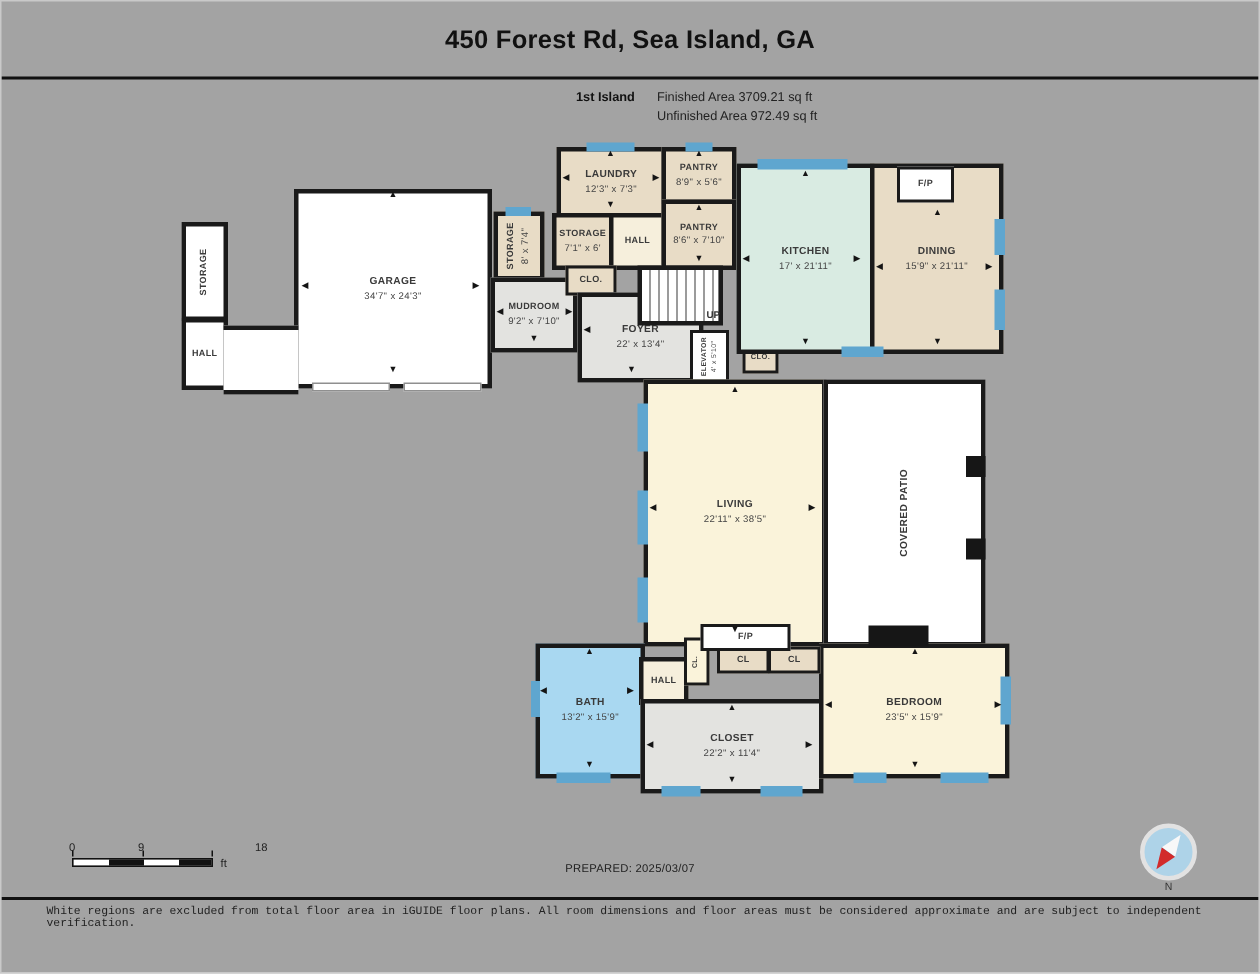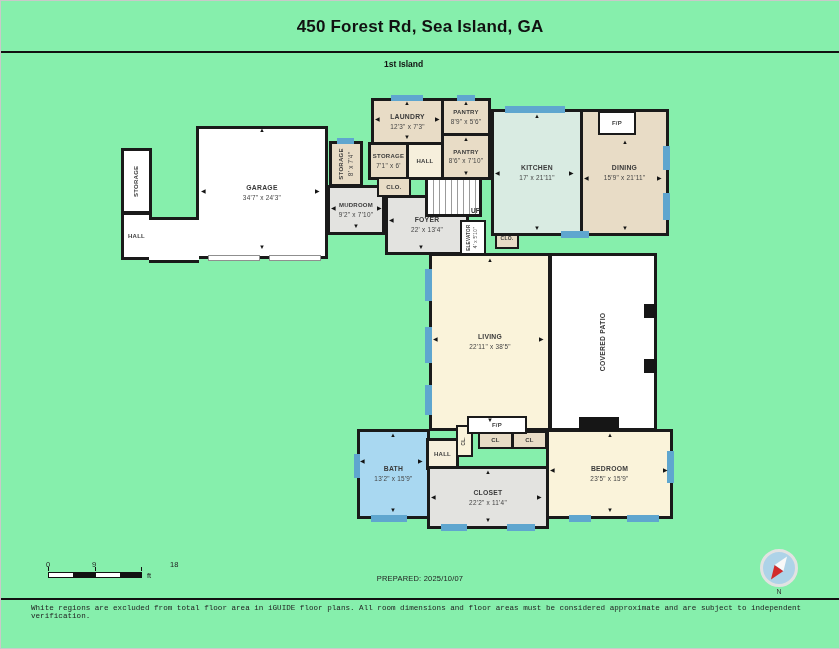--- a/index.html
+++ b/index.html
@@ -1,17 +1,17 @@
 <!DOCTYPE html>
 <html><head>
 <meta charset="utf-8">
 <style>
   html,body{margin:0;padding:0;background:#fff;}
   .page{position:relative;width:840px;height:649px;box-sizing:border-box;
-        border:1px solid #c9c9c9;background:#86efac;overflow:hidden;
+        border:1px solid #c9c9c9;background:#a3a3a3;overflow:hidden;
         font-family:"Liberation Sans", sans-serif;}
   .abs{position:absolute;}
   
   .title{top:16px;left:0;width:100%;text-align:center;font-size:17px;font-weight:700;color:#111;letter-spacing:.2px;}
   .rule{left:0;width:100%;height:2px;background:#111;}
   .floor-label{top:58px;left:383px;font-size:8.5px;font-weight:700;color:#111;}
   .areas{top:57px;left:437px;font-size:8.5px;color:#222;line-height:13px;}
   
   .plan{top:0;left:0;width:840px;height:649px;}
   .room{position:absolute;box-sizing:border-box;border:3px solid #1a1a1a;
@@ -48,20 +48,24 @@
   .disclaimer{top:603px;left:30px;width:780px;font-size:7.6px;color:#222;font-family:Liberation Mono, monospace;}
 </style>
 </head>
 <body>
 
 <div class="page">
 
   <div class="abs title">450 Forest Rd, Sea Island, GA</div>
   <div class="abs rule" style="top:50px;"></div>
   <div class="abs floor-label">1st Island</div>
+  <div class="abs areas">
+    <div>Finished Area 3709.21 sq ft</div>
+    <div>Unfinished Area 972.49 sq ft</div>
+  </div>
 
   <div class="abs plan">
 
     <div class="room white" style="left:120px;top:147px;width:31px;height:66px;">
       <div class="rlabel vlabel tinytxt">STORAGE</div>
     </div>
     <div class="room white" style="left:120px;top:211px;width:31px;height:48px;">
       <div class="rlabel tinytxt">HALL</div>
     </div>
     <div class="abs" style="left:148px;top:216px;width:50px;height:40px;background:#fff;border-top:3px solid #1a1a1a;border-bottom:3px solid #1a1a1a;z-index:1;"></div>
@@ -215,21 +219,21 @@
 
   <div class="abs scale-num" style="top:559px;left:45px;">0</div>
   <div class="abs scale-num" style="top:559px;left:91px;">9</div>
   <div class="abs scale-num" style="top:559px;left:145px;margin-left:24px;">18</div>
   <div class="tick" style="left:47px;"></div>
   <div class="tick" style="left:94px;"></div>
   <div class="tick" style="left:140px;"></div>
   <div class="abs scale-bar"></div>
   <div class="abs scale-num" style="top:570px;left:146px;">ft</div>
 
-  <div class="abs prepared">PREPARED: 2025/10/07</div>
+  <div class="abs prepared">PREPARED: 2025/03/07</div>
 
   <div class="abs compass">
     <div class="needle">
       <div class="n-white"></div>
         <div class="n-red"></div>
     </div>
   </div>
   <div class="abs compass-n">N</div>
 
   <div class="abs rule" style="top:597px;"></div>

